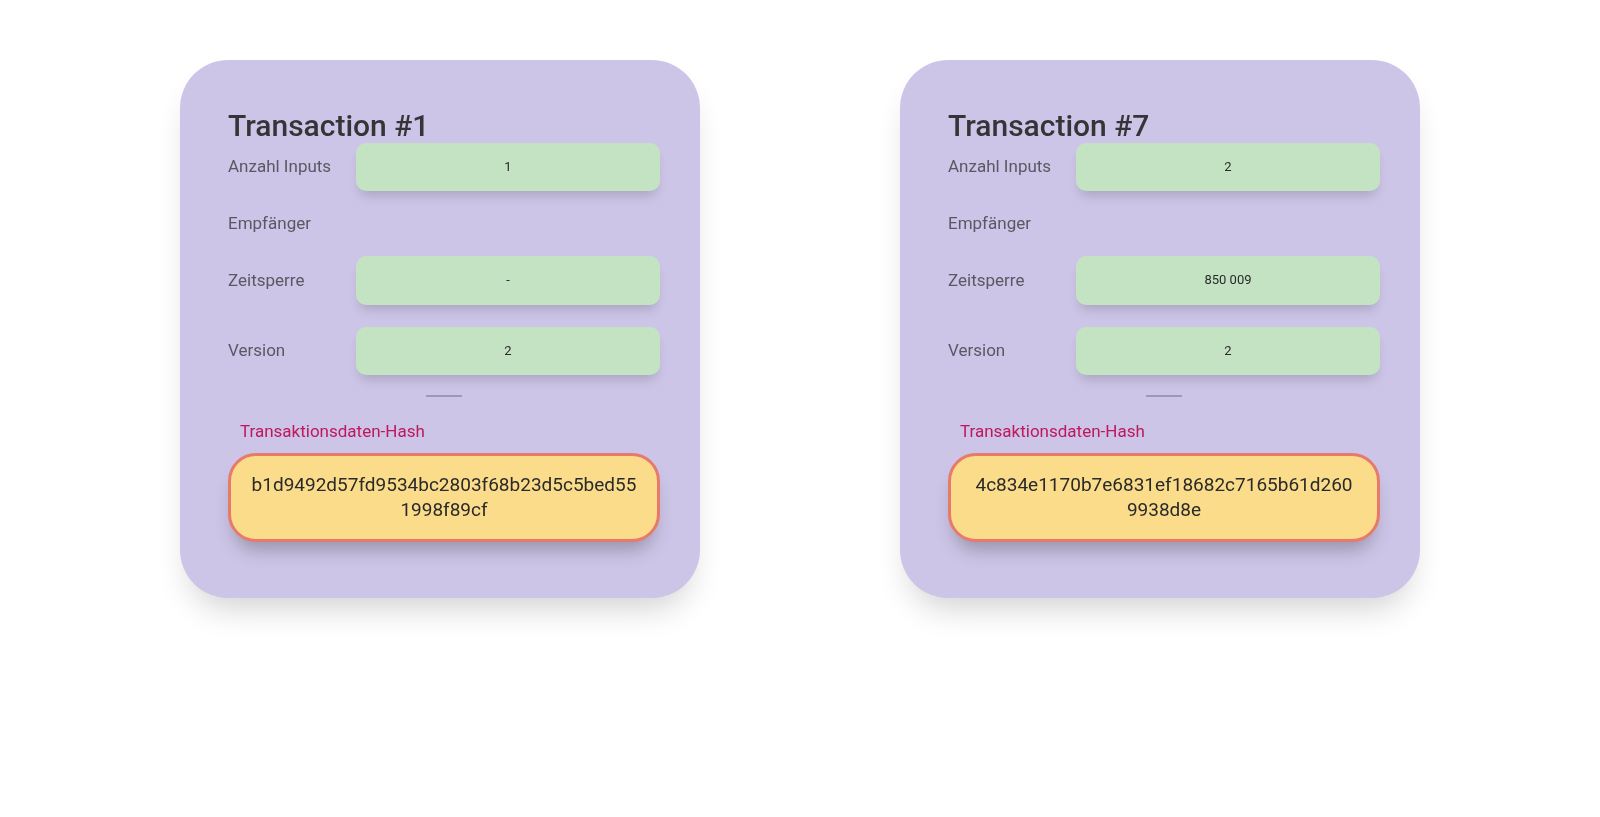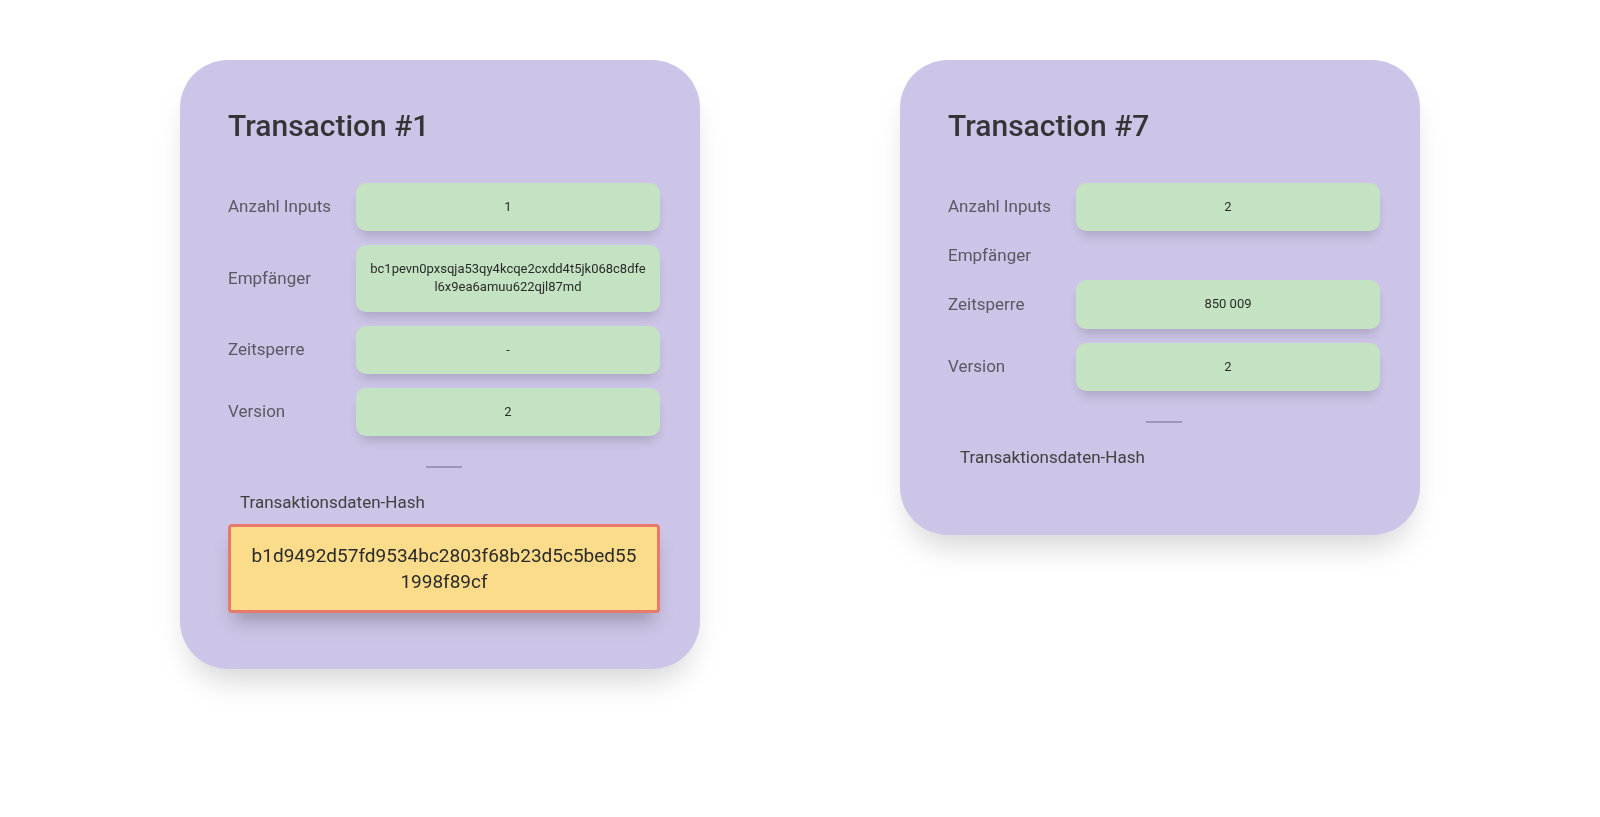--- a/index.html
+++ b/index.html
@@ -18,27 +18,26 @@
     width: 520px;
     background: #cdc5e7;
     border-radius: 48px;
     padding: 48px 40px 56px 48px;
     box-shadow: 0 20px 32px -10px rgba(0,0,0,0.18);
   }
   .card-title {
     font-size: 30px;
     font-weight: 500;
     color: #353537;
-    margin-bottom: 40px;
   }
   .field-rows {
     display: flex;
     flex-direction: column;
-    gap: 14px;
-    margin-bottom: 30px;
+    gap: 22px;
+    margin-bottom: 20px;
     justify-content: center;
   }
   .field-row {
     display: flex;
     align-items: center;
     gap: 18px;
   }
   .field-label {
     width: 110px;
     font-size: 17px;
@@ -67,27 +66,27 @@
     justify-content: center;
     margin: 10px 0 24px 0;
   }
   .divider {
     width: 36px;
     height: 0;
     border-top: 2px solid #9e95bd;
   }
   .hash-label {
     font-size: 17px;
-    color: #404040;
+    color: #be185d;
     margin: 0 0 12px 12px;
   }
   .hash-box {
     background: #fbdc8a;
     border: 3px solid #e77a6a;
-    border-radius: 4px;
+    border-radius: 28px;
     padding: 16px 20px;
     text-align: center;
     font-size: 19px;
     color: #2a2a2a;
     box-shadow: 0 14px 18px -6px rgba(0,0,0,0.25);
     word-break: break-all;
     line-height: 1.35;
   }
 </style>
 </head>
@@ -96,21 +95,20 @@
 <div class="card">
   <h2 class="card-title">Transaction #1</h2>
 
   <div class="field-rows">
     <div class="field-row">
       <div class="field-label">Anzahl Inputs</div>
       <div class="field-value">1</div>
     </div>
     <div class="field-row">
       <div class="field-label">Empfänger</div>
-      <div class="field-value">bc1pevn0pxsqja53qy4kcqe2cxdd4t5jk068c8dfel6x9ea6amuu622qjl87md</div>
     </div>
     <div class="field-row">
       <div class="field-label">Zeitsperre</div>
       <div class="field-value">-</div>
     </div>
     <div class="field-row">
       <div class="field-label">Version</div>
       <div class="field-value">2</div>
     </div>
   </div>
@@ -142,13 +140,14 @@
       <div class="field-label">Version</div>
       <div class="field-value">2</div>
     </div>
   </div>
 
   <div class="divider-wrap">
     <div class="divider"></div>
   </div>
 
   <div class="hash-label">Transaktionsdaten-Hash</div>
+  <div class="hash-box">4c834e1170b7e6831ef18682c7165b61d2609938d8e</div>
 </div>
 
 </body></html>

